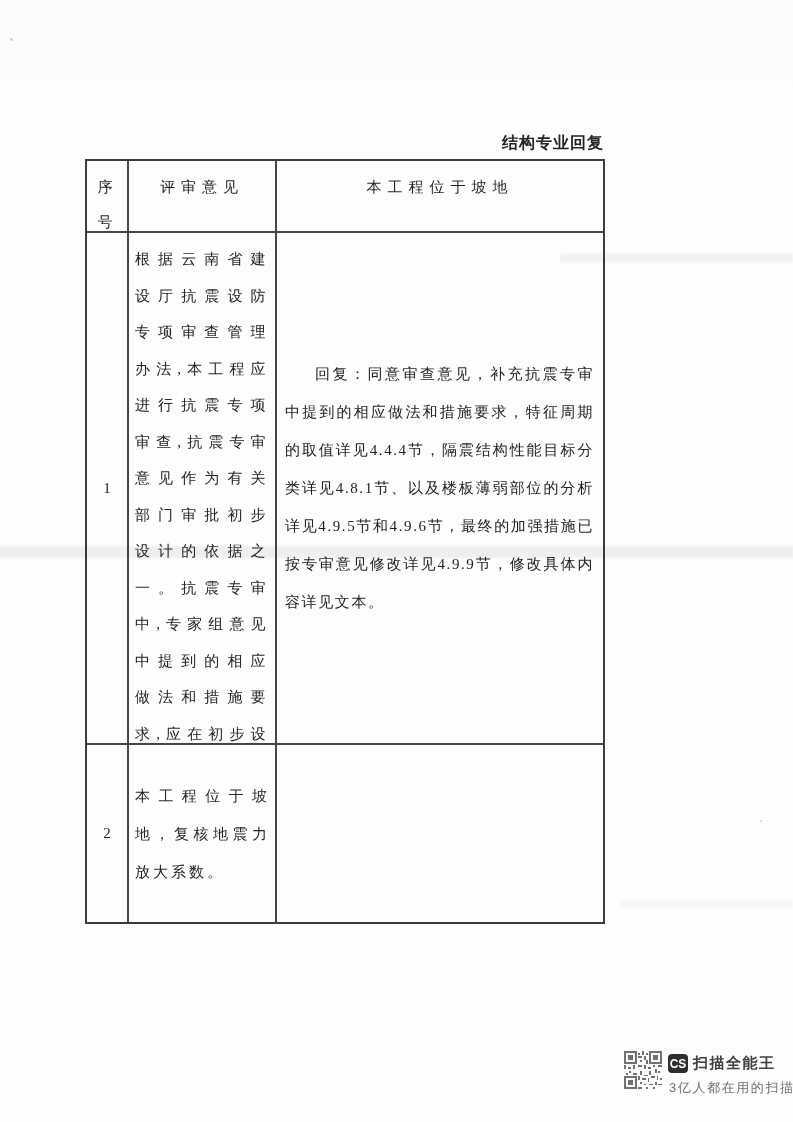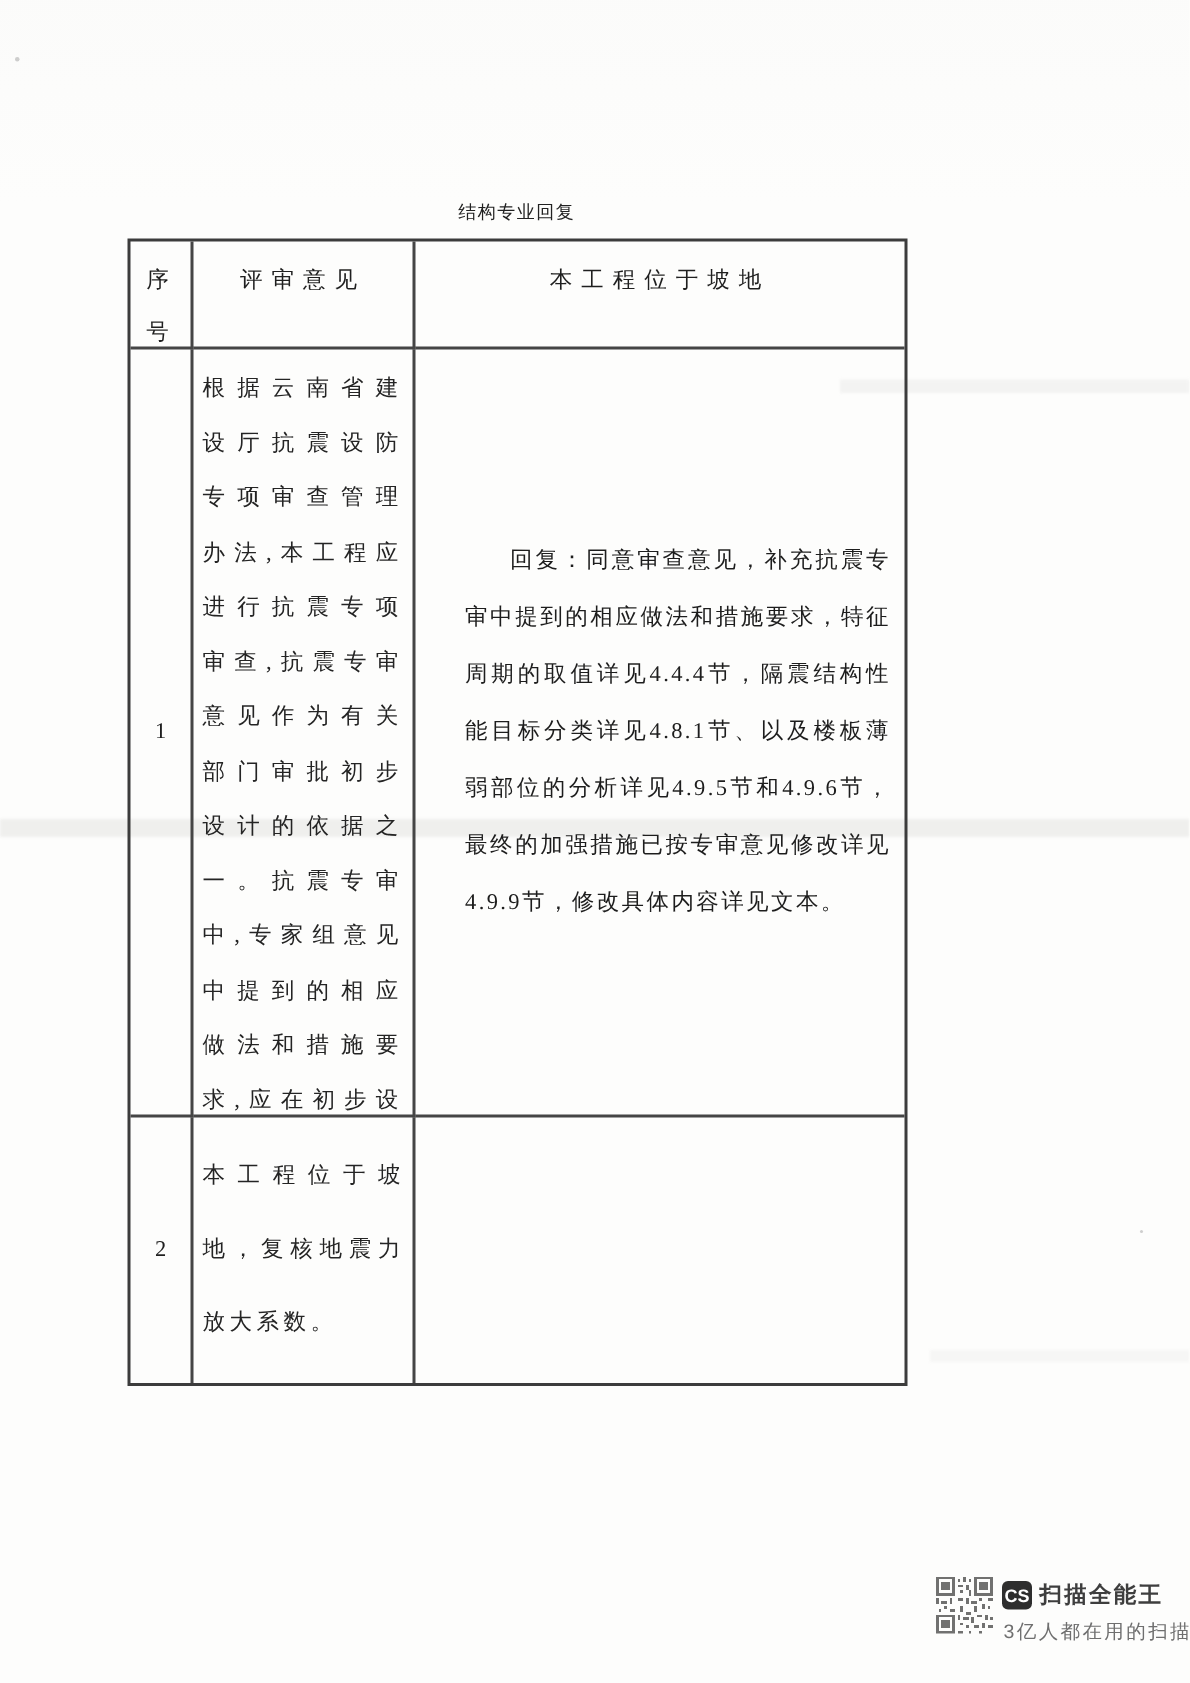--- a/index.html
+++ b/index.html
@@ -18,22 +18,22 @@
       #fdfdfc;
   }
   
   .scan-band { position: absolute; left: 0; width: 793px; pointer-events: none; }
   .band-mid { top: 546px; height: 12px; background: rgba(175,175,172,0.18); filter: blur(1px); }
   .band-upper { top: 253px; left: 560px; width: 233px; height: 9px; background: rgba(185,185,182,0.14); filter: blur(1px); }
   .band-low { top: 900px; left: 620px; width: 173px; height: 8px; background: rgba(190,190,188,0.10); filter: blur(1px); }
 
   .doc-title {
     position: absolute; top: 133px; left: 85px; width: 519px;
-    text-align: center;
-    font-size: 12px; font-weight: normal; letter-spacing: 1px;
+    text-align: right;
+    font-size: 16px; font-weight: bold; letter-spacing: 1px;
     color: #222;
   }
 
   .review-table {
     position: absolute; left: 85px; top: 159px;
     width: 520px; height: 765px;
     display: grid;
     grid-template-columns: 42px 148px 1fr;
     grid-template-rows: 72px 512px 1fr;
     border: 2px solid #3c3c3c;
@@ -66,32 +66,31 @@
 
   .comment-cell { padding: 8px 5px 0 6px; }
   .comment-text {
     text-align: justify;
     text-justify: inter-character;
     letter-spacing: 4.5px;
     line-height: 36.5px;
     color: #242424;
   }
   .comment-cell.centered { display: flex; align-items: center; padding: 0 5px 0 6px; }
-  .comment-cell.centered .comment-text { letter-spacing: 3px; line-height: 49px; }
+  .comment-cell.centered .comment-text { letter-spacing: 3px; line-height: 38px; }
 
   .reply-cell { padding: 0 9px 0 8px; }
   .reply-cell.centered { display: flex; flex-direction: column; justify-content: center; }
   .reply-text {
     text-indent: 2em;
     text-align: justify;
     text-justify: inter-character;
     letter-spacing: 1.6px;
     line-height: 38px;
     color: #1d1d1d;
-    margin-left: 25px;
   }
   .reply-cell.top { padding-top: 5px; }
   .reply-cell.top .reply-text { line-height: 37.4px; letter-spacing: 1.2px; }
 
   
   .watermark { position: absolute; left: 624px; top: 1049px; width: 160px; height: 60px; }
   .qr { position: absolute; left: 0; top: 2px; width: 38px; height: 38px; opacity: .78; }
   .cs-badge {
     position: absolute; left: 44px; top: 5px;
     width: 20px; height: 19px;

